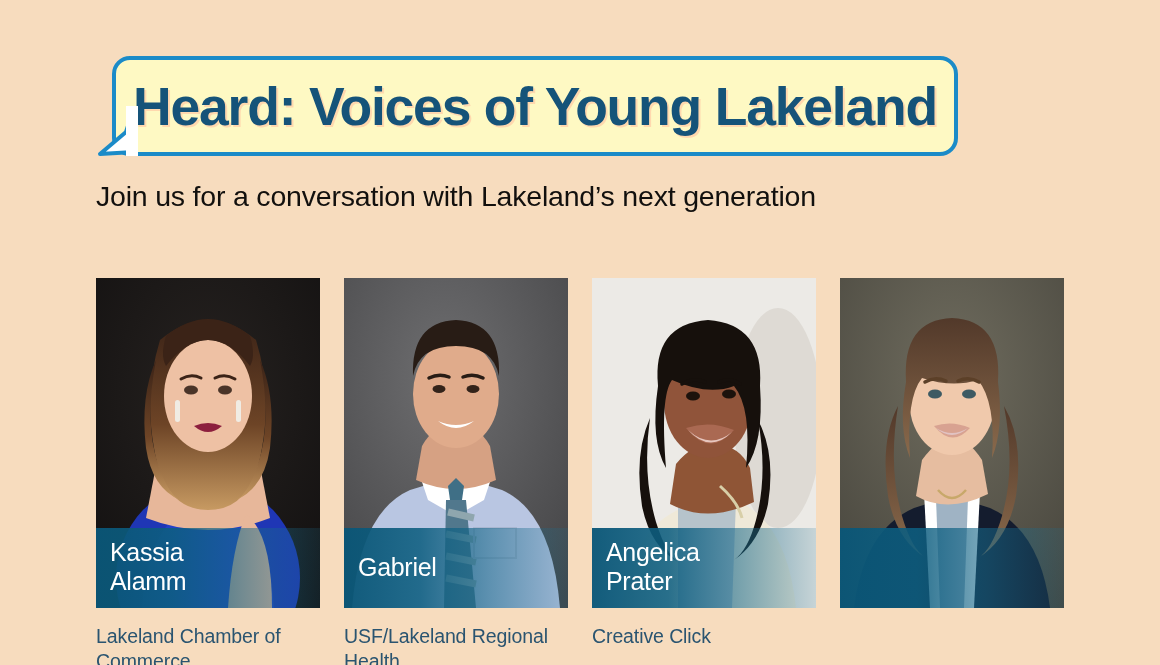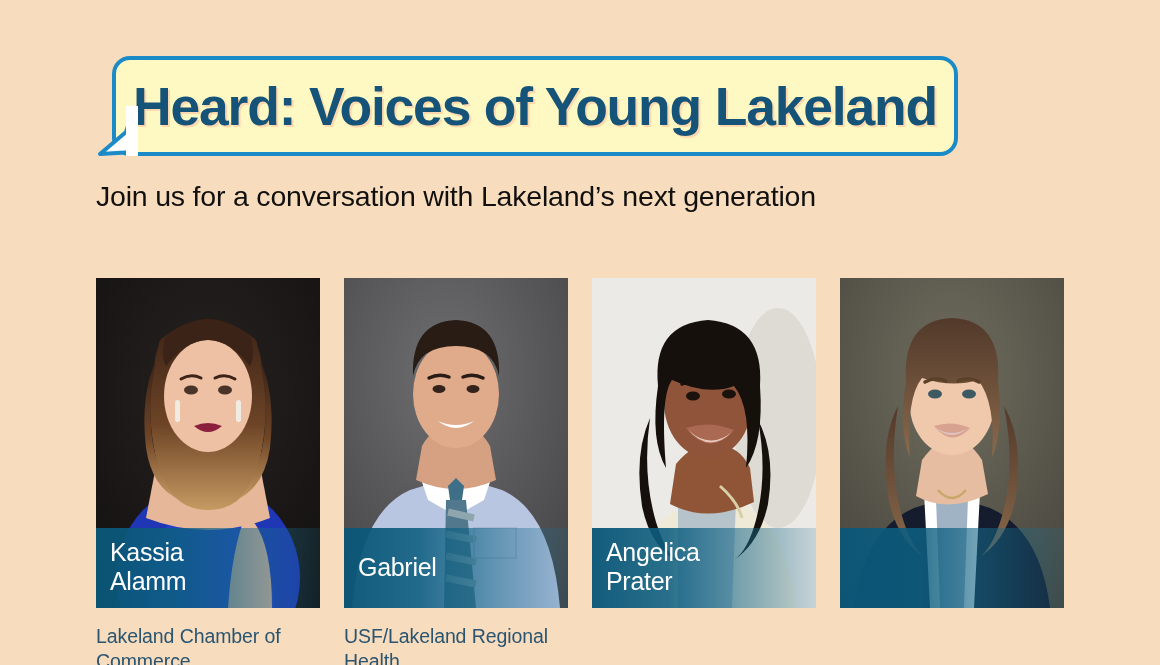--- a/index.html
+++ b/index.html
@@ -251,20 +251,24 @@
         <path d="M127 104 q11 -5 21 2" stroke="#16100c" stroke-width="3.5" fill="none" stroke-linecap="round"></path>
         <path d="M96 152 q22 20 44 2 q-22 22 -44 -2 Z" fill="#ffffff"></path>
         <path d="M94 150 q24 -8 48 2 q-24 28 -48 -2 Z" fill="#c98272" opacity="0.45"></path>
         <path d="M128 208 q18 16 22 32" stroke="#d8cfa8" stroke-width="3" fill="none"></path>
       </svg>
       <div class="name-bar">
         <span class="name-line">Angelica</span>
         <span class="name-line">Prater</span>
       </div>
     </div>
+    <div class="affiliation">
+      <span>Creative Click</span>
+      
+    </div>
   </div>
 
   <div class="speaker">
     <div class="photo">
       <svg viewBox="0 0 224 330" xmlns="http://www.w3.org/2000/svg">
         <defs>
           <radialGradient id="s-bg" cx="50%" cy="30%" r="85%">
             <stop offset="0%" stop-color="#6f6c5e"></stop>
               <stop offset="100%" stop-color="#46443c"></stop>
           </radialGradient>

